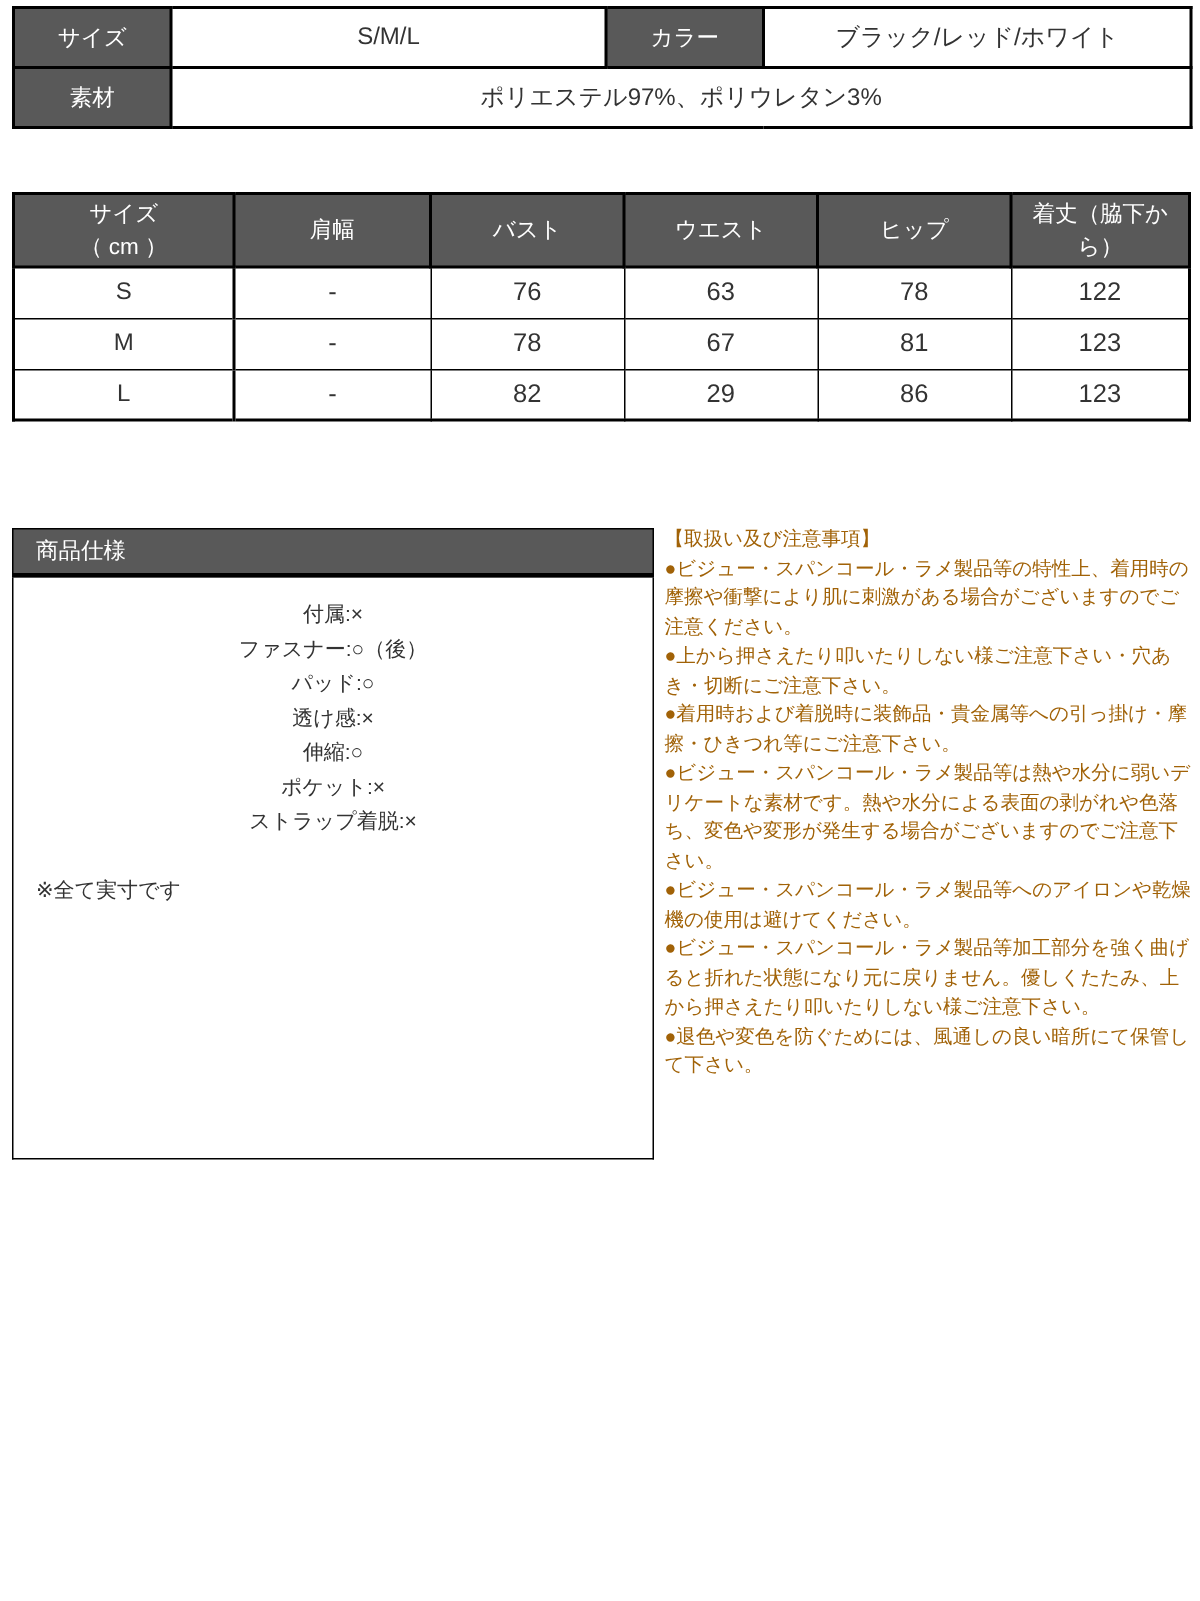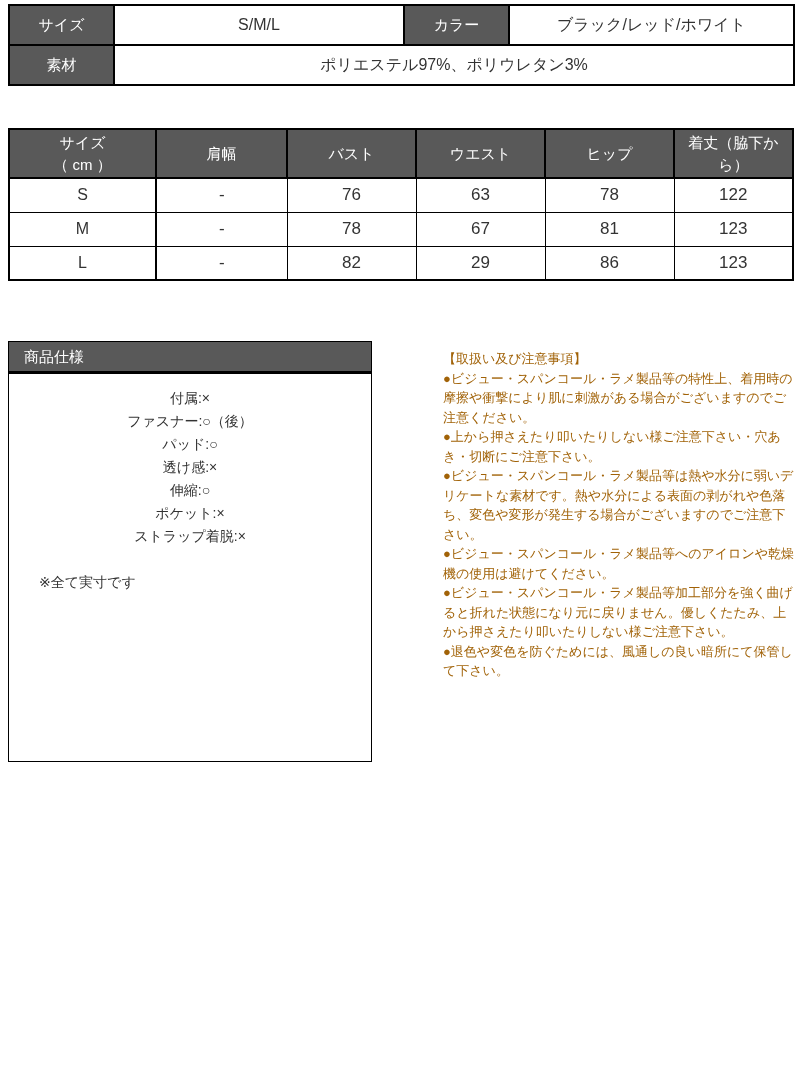--- a/index.html
+++ b/index.html
@@ -73,22 +73,22 @@
   }
   .size-table td:first-child {
     border-right: 2px solid #000;
     font-size: 16px;
   }
 
   
   .spec-box {
     position: absolute;
     left: 8px;
-    top: 341px;
-    width: 364px;
+    top: 352px;
+    width: 428px;
   }
   .spec-header {
     background: #595959;
     color: #ffffff;
     border: 1px solid #000;
     border-bottom: 3px solid #000;
     height: 29px;
     line-height: 29px;
     padding-left: 15px;
     font-size: 15px;
@@ -96,21 +96,21 @@
   .spec-body {
     border: 1px solid #000;
     border-top: none;
     height: 359px;
     padding: 13px 15px 15px 15px;
     font-size: 14px;
     line-height: 23px;
     box-sizing: content-box;
   }
   .spec-body .spec-item { white-space: nowrap; text-align: center; }
-  .spec-note { margin-top: 23px; margin-left: 15px; }
+  .spec-note { margin-top: 23px; }
 
   
   .notes {
     position: absolute;
     left: 443px;
     top: 349px;
     width: 354px;
     font-size: 13px;
     line-height: 19.5px;
     color: #a16207;
@@ -199,17 +199,18 @@
     <div class="spec-item">ポケット:×</div>
     <div class="spec-item">ストラップ着脱:×</div>
     <div class="spec-note">※全て実寸です</div>
   </div>
 </div>
 
 <div class="notes">
   <p>【取扱い及び注意事項】</p>
   <p>●ビジュー・スパンコール・ラメ製品等の特性上、着用時の摩擦や衝撃により肌に刺激がある場合がございますのでご注意ください。</p>
   <p>●上から押さえたり叩いたりしない様ご注意下さい・穴あき・切断にご注意下さい。</p>
+  <p>●着用時および着脱時に装飾品・貴金属等への引っ掛け・摩擦・ひきつれ等にご注意下さい。</p>
   <p>●ビジュー・スパンコール・ラメ製品等は熱や水分に弱いデリケートな素材です。熱や水分による表面の剥がれや色落ち、変色や変形が発生する場合がございますのでご注意下さい。</p>
   <p>●ビジュー・スパンコール・ラメ製品等へのアイロンや乾燥機の使用は避けてください。</p>
   <p>●ビジュー・スパンコール・ラメ製品等加工部分を強く曲げると折れた状態になり元に戻りません。優しくたたみ、上から押さえたり叩いたりしない様ご注意下さい。</p>
   <p>●退色や変色を防ぐためには、風通しの良い暗所にて保管して下さい。</p>
 </div>
 
 </body></html>

